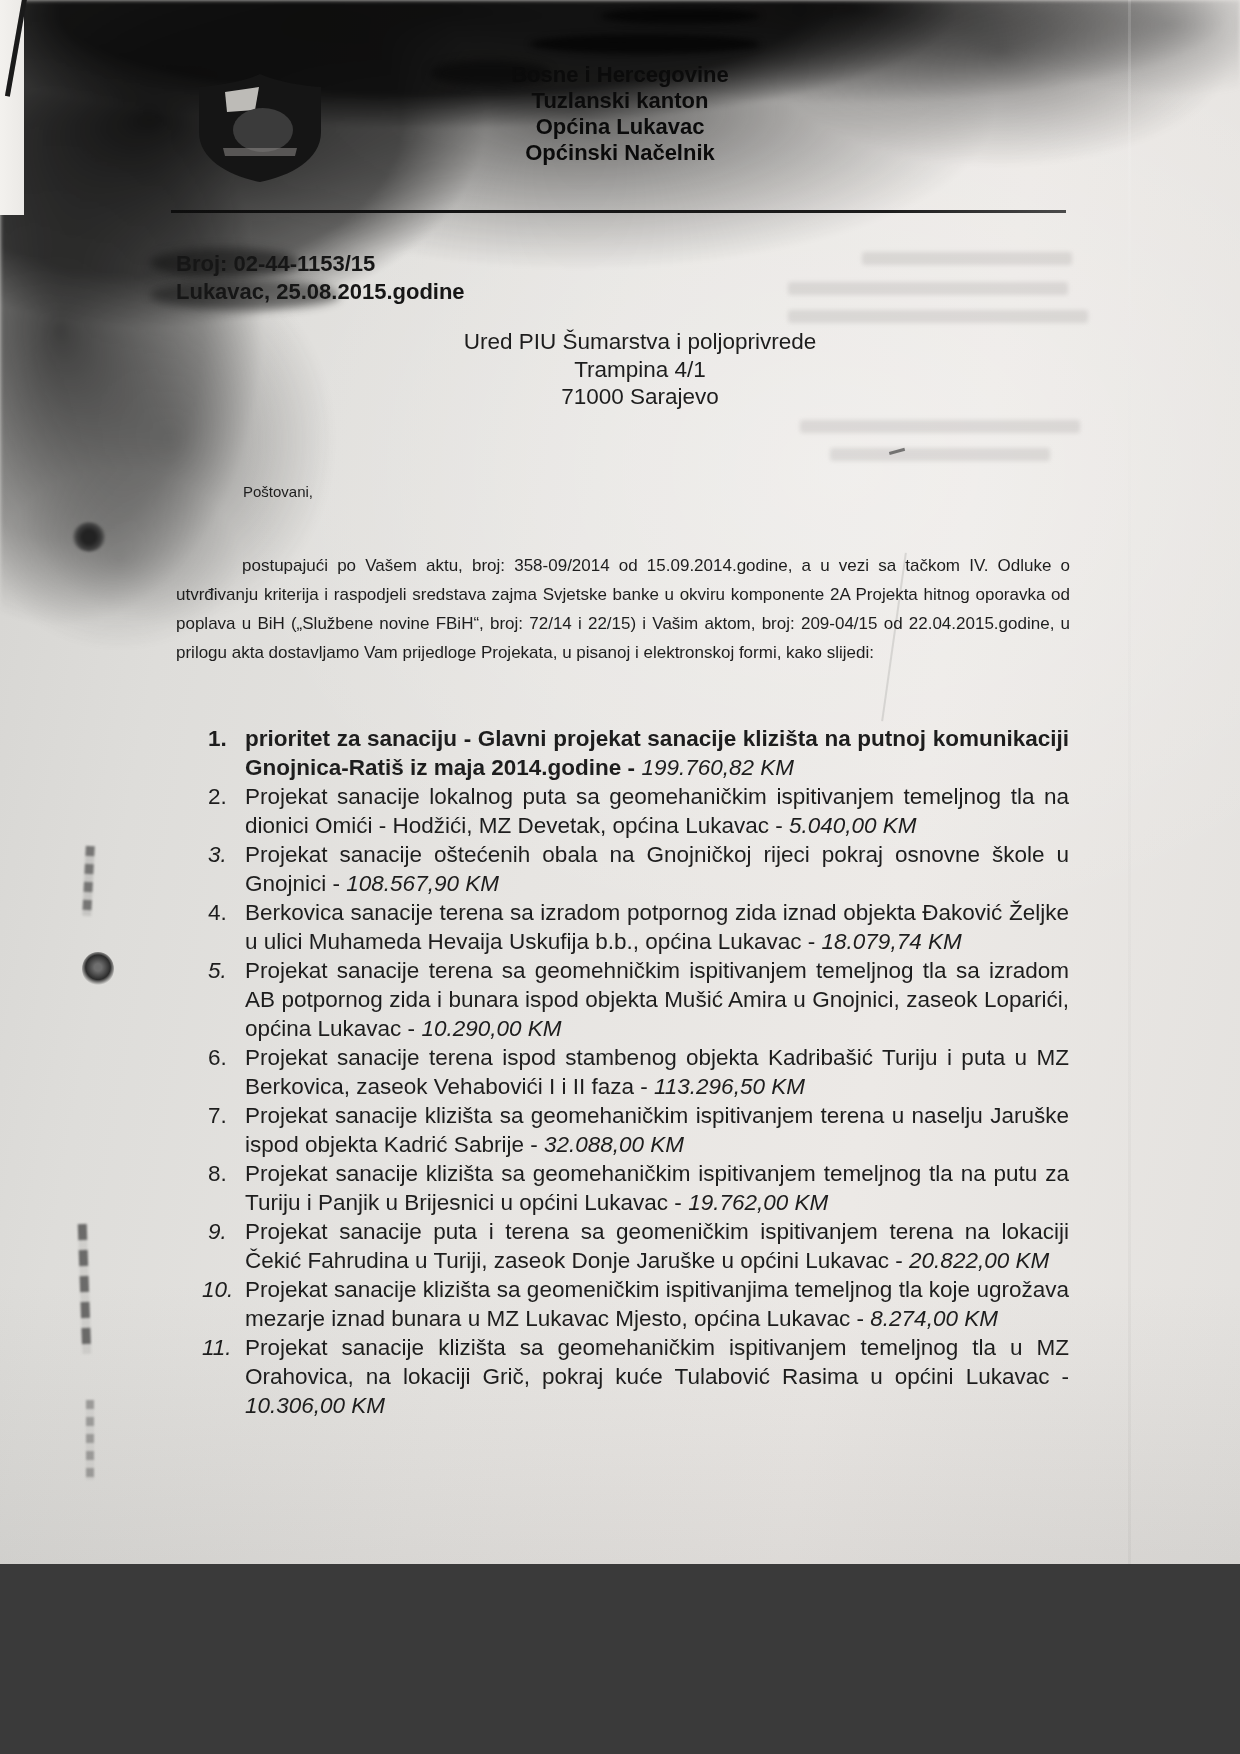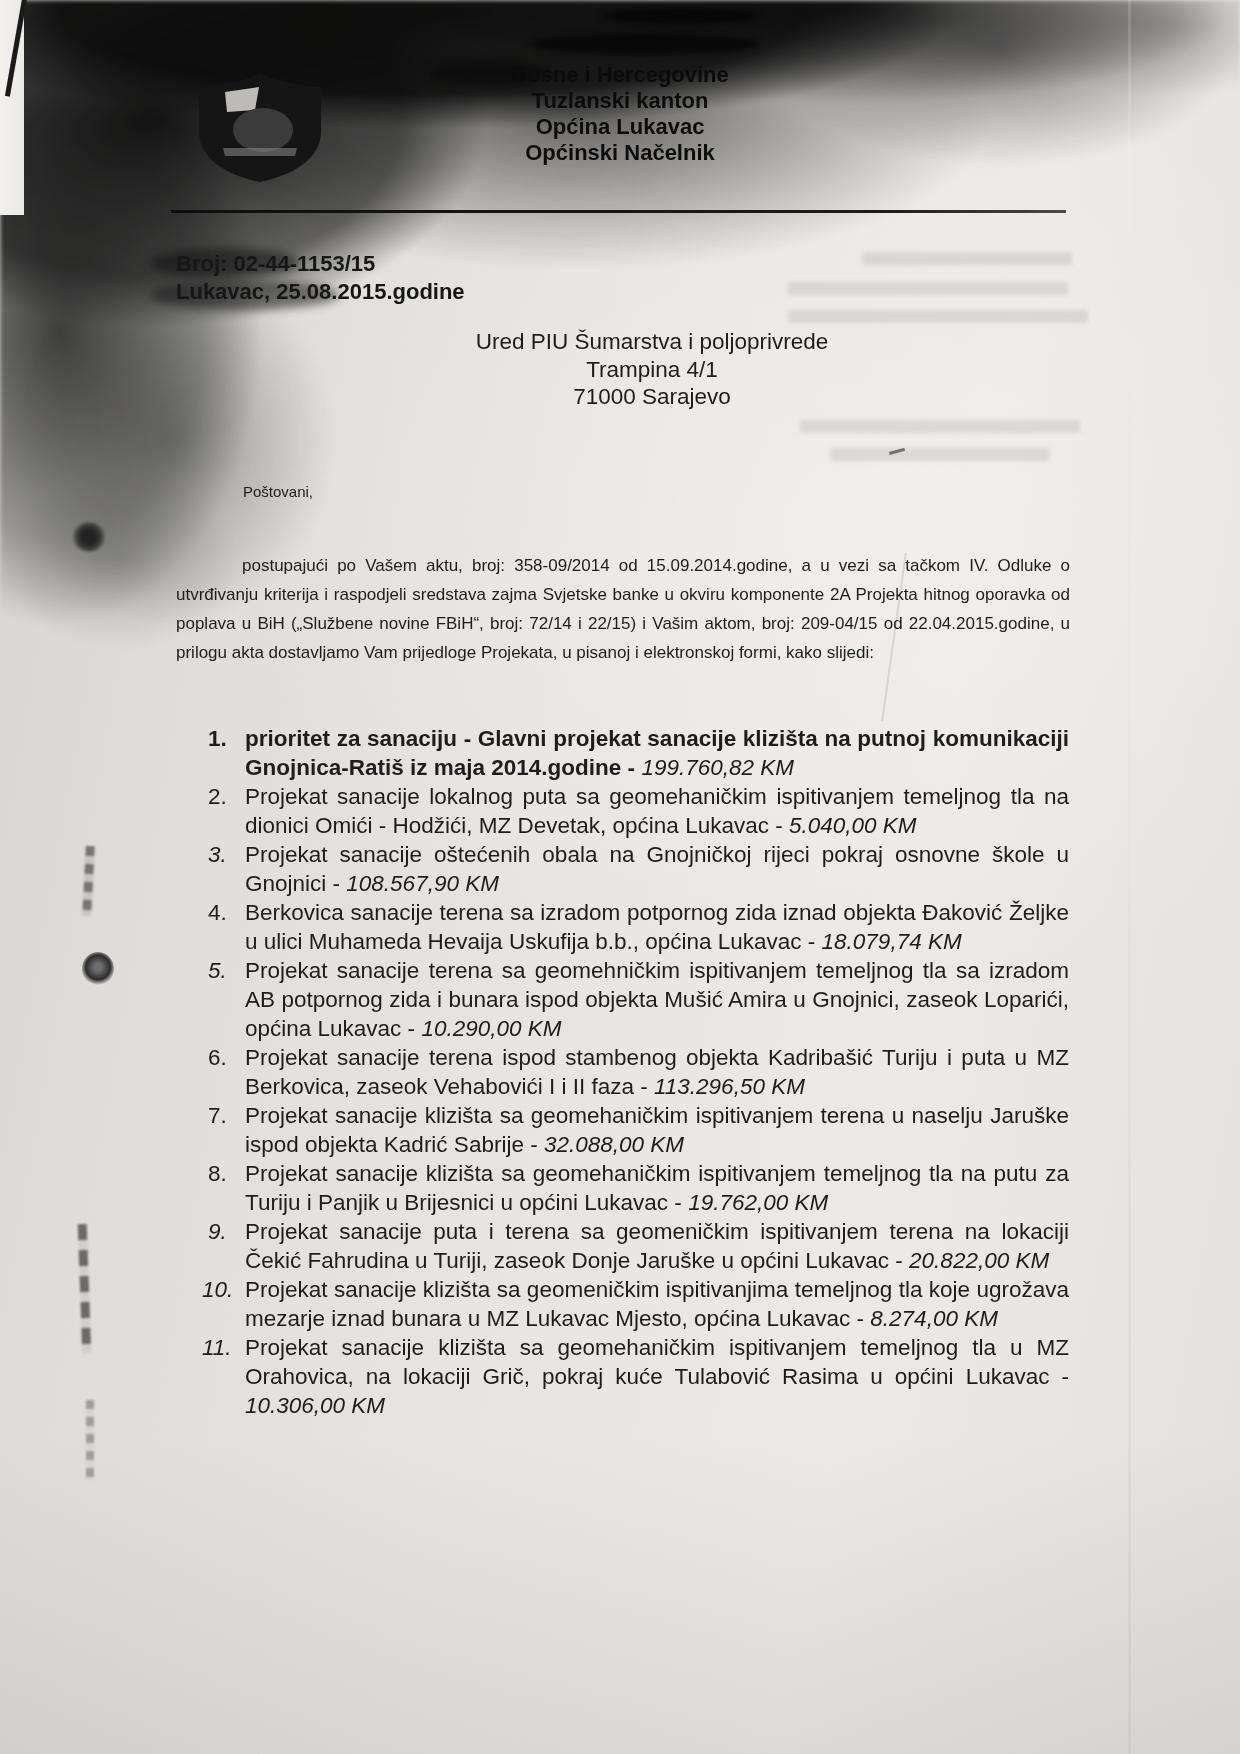--- a/index.html
+++ b/index.html
@@ -1,17 +1,17 @@
 <!DOCTYPE html>
 <html><head>
 <meta charset="utf-8">
 <style>
   html,body { margin:0; padding:0; background:#3a3a3a; }
   .page {
-    position:relative; width:1240px; height:1754px; overflow:hidden;
+    position:relative; width:1240px; height:1564px; overflow:hidden;
     font-family:"Liberation Sans", sans-serif; color:#1d1d1d;
     background:
       radial-gradient(ellipse 900px 700px at 68% 30%, rgba(255,255,255,.30), rgba(255,255,255,0) 70%),
       linear-gradient(to bottom, rgba(0,0,0,0) 82%, rgba(110,108,105,.12)),
       linear-gradient(100deg, #d4d3d0 0%, #deddda 18%, #e7e5e2 45%, #ece9e6 70%, #e3e1de 100%);
   }
   .layer { position:absolute; pointer-events:none; }
 
   
   .toner {
@@ -63,21 +63,21 @@
               background:rgba(150,148,144,.5); opacity:.55; }
 
   
   .content { position:absolute; inset:0; z-index:2; }
   .logo { position:absolute; left:185px; top:70px; width:150px; height:115px; }
   .letterhead { position:absolute; top:62px; left:350px; width:540px; text-align:center;
                 font-weight:700; font-size:22px; line-height:26px; color:#0b0b0b; }
   .rule { position:absolute; top:210px; left:171px; width:895px; height:3px;
           background:linear-gradient(to right,#0e0e0e,#1c1c1c 80%,#4a4a4a); }
   .ref { position:absolute; top:250px; left:176px; font-weight:700; font-size:22px; line-height:28px; color:#161616; }
-  .recipient { position:absolute; top:328px; left:412px; width:480px; text-align:center;
+  .recipient { position:absolute; top:328px; left:400px; width:480px; text-align:center;
                font-size:22.5px; line-height:27.5px; }
   .subject { position:absolute; top:459px; left:176px; font-size:23px; }
   .subject .lbl { font-weight:700; }
   .salutation { position:absolute; top:483px; left:243px; font-size:15px; }
   .body-par { position:absolute; top:551px; left:176px; width:894px; font-size:17px;
               line-height:29px; text-align:justify; text-indent:66px; }
   .projects { position:absolute; top:724px; left:201px; width:868px; font-size:22.5px; line-height:29px; }
   .pitem { position:relative; padding-left:44px; text-align:justify; }
   .pnum  { position:absolute; left:7px; top:0; }
   .pnum.wide { left:1px; }

